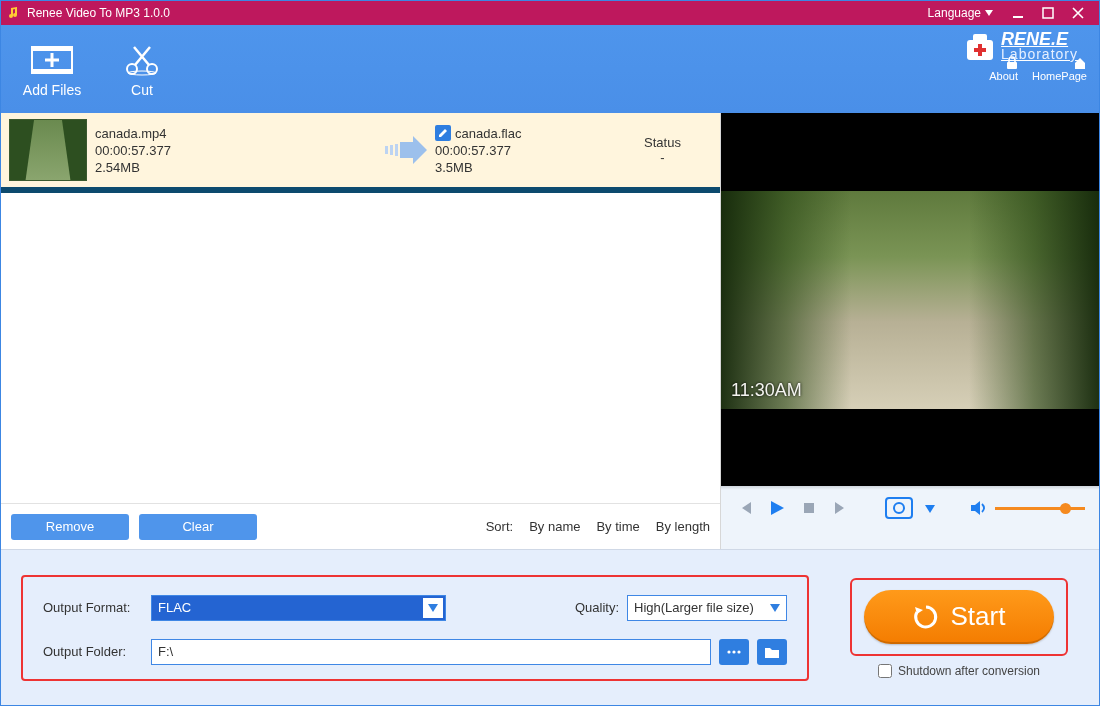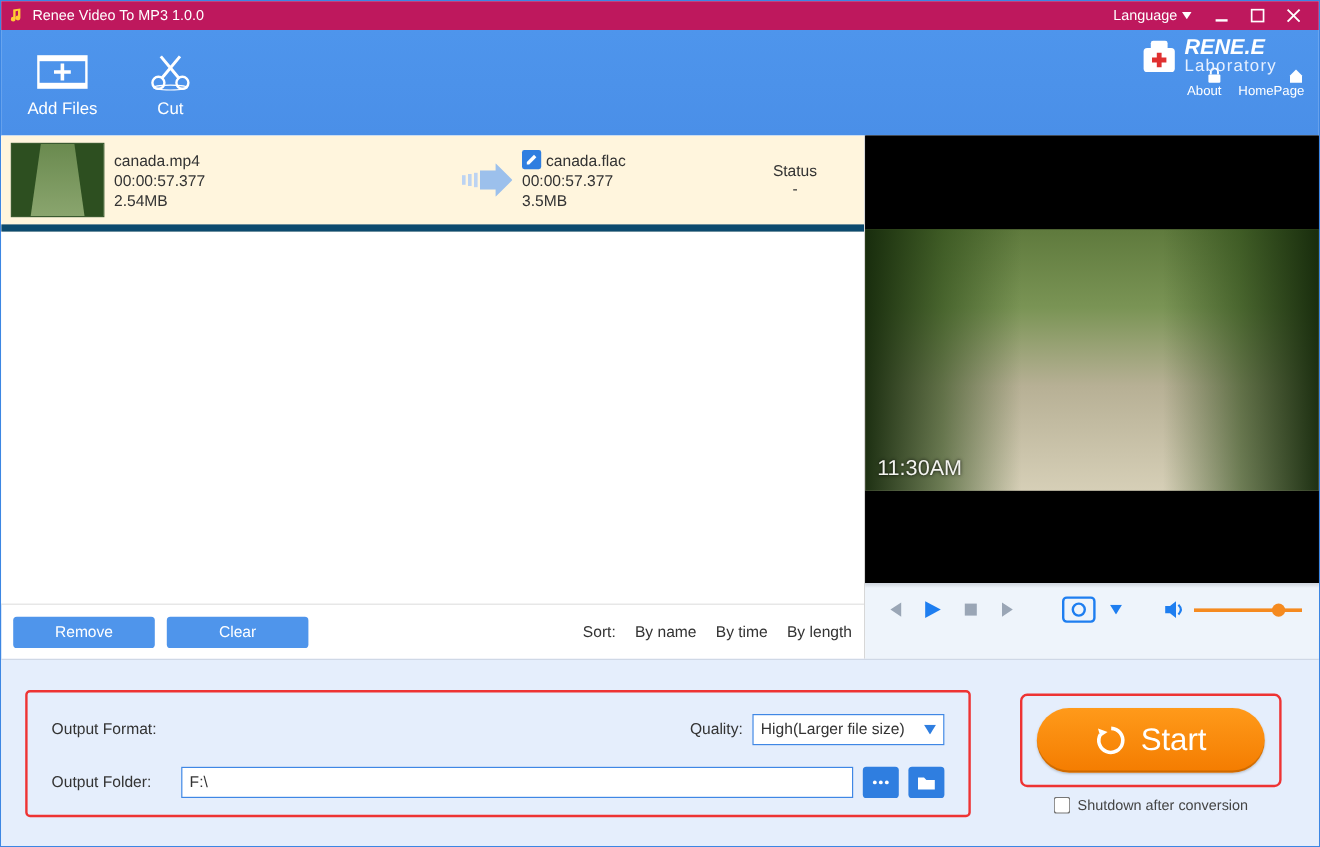--- a/index.html
+++ b/index.html
@@ -161,21 +161,21 @@
         <span>About</span>
       </div>
       <div class="header-link">
         <span class="hicon">
             <svg width="14" height="14" viewBox="0 0 14 14">
               <path d="M2 7 L7 2 L12 7 V13 H2 Z" fill="#fff"></path>
             </svg>
           </span>
         <span>HomePage</span>
       </div>
-      <div class="logo-box" style="position:absolute; top:30px; right:32px;">
+      <div class="logo-box" style="position:absolute; top:30px; right:18px;text-decoration:underline;">
         <svg width="34" height="34" viewBox="0 0 34 34">
             <rect x="4" y="10" width="26" height="20" rx="3" fill="#fff"></rect>
             <rect x="10" y="4" width="14" height="8" rx="2" fill="#fff"></rect>
             <path d="M17 14 V26 M11 20 H23" stroke="#e03030" stroke-width="4"></path>
           </svg>
         <div>
           <div class="logo-text">RENE.E</div>
           <div class="logo-sub">Laboratory</div>
         </div>
       </div>
@@ -280,20 +280,28 @@
           <div class="voltrack"></div>
         </div>
       </div>
     </div>
   </div>
 
   <div class="bottom">
     <div class="out-box">
       <div class="out-row">
         <span class="lab">Output Format:</span>
+        <div class="combo combo-format sel">
+          <span>FLAC</span>
+          <span class="carrow" style="background:#fff; width:20px; height:20px; display:flex;align-items:center;justify-content:center; margin-right:-4px;">
+              <svg width="10" height="8" viewBox="0 0 10 8">
+                <path d="M0 0 H10 L5 8 Z" fill="#2f7ee0"></path>
+              </svg>
+            </span>
+        </div>
         <span class="lab qual-label" style="width:auto">Quality:</span>
         <div class="combo combo-quality">
           <span>High(Larger file size)</span>
           <span class="carrow"><svg width="10" height="8" viewBox="0 0 10 8">
                 <path d="M0 0 H10 L5 8 Z" fill="#2f7ee0"></path>
               </svg></span>
         </div>
       </div>
       <div class="out-row">
         <span class="lab">Output Folder:</span>

